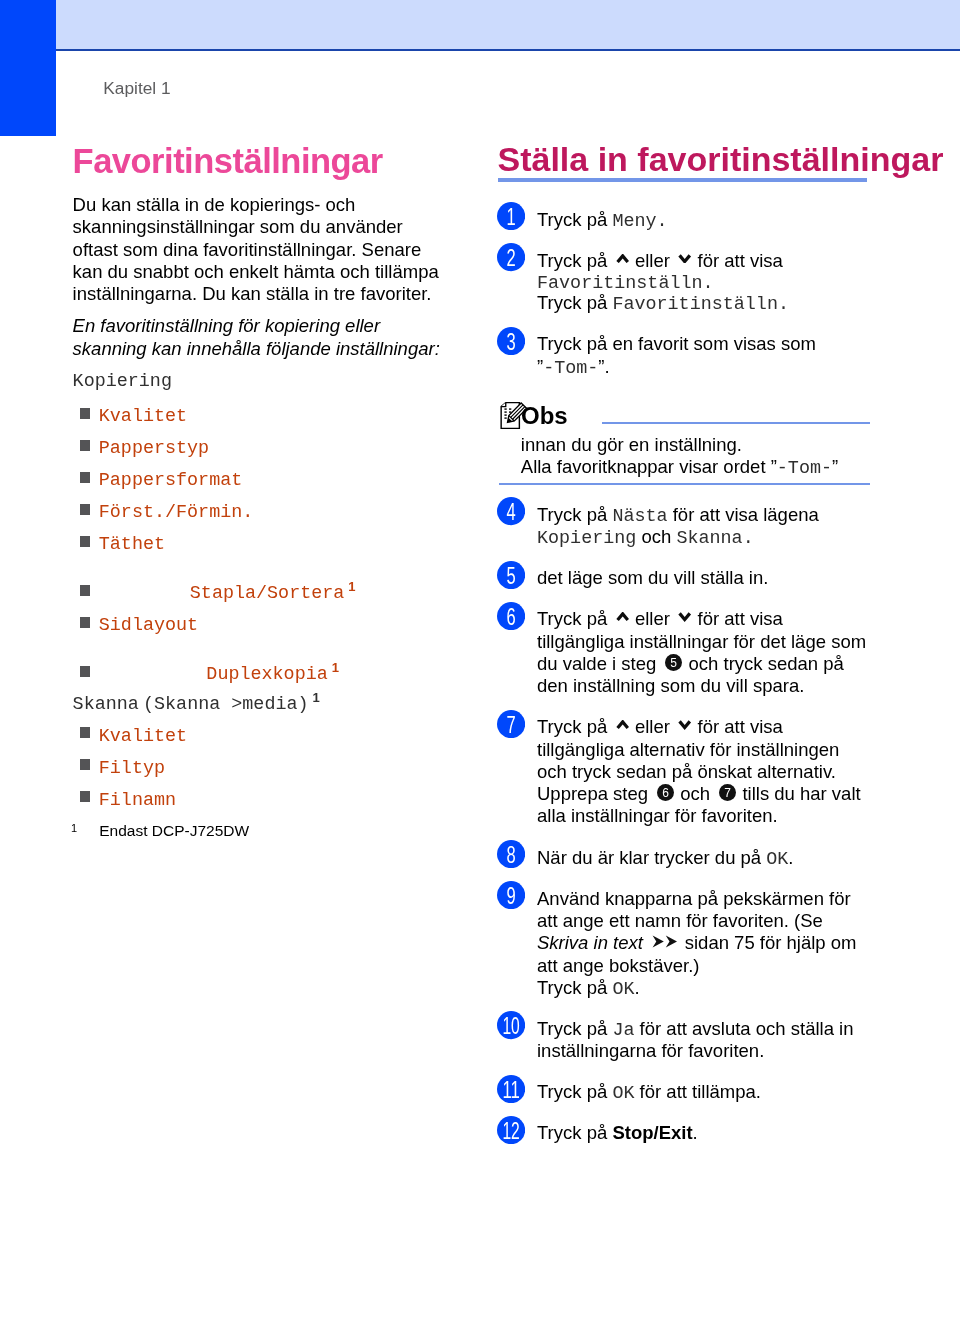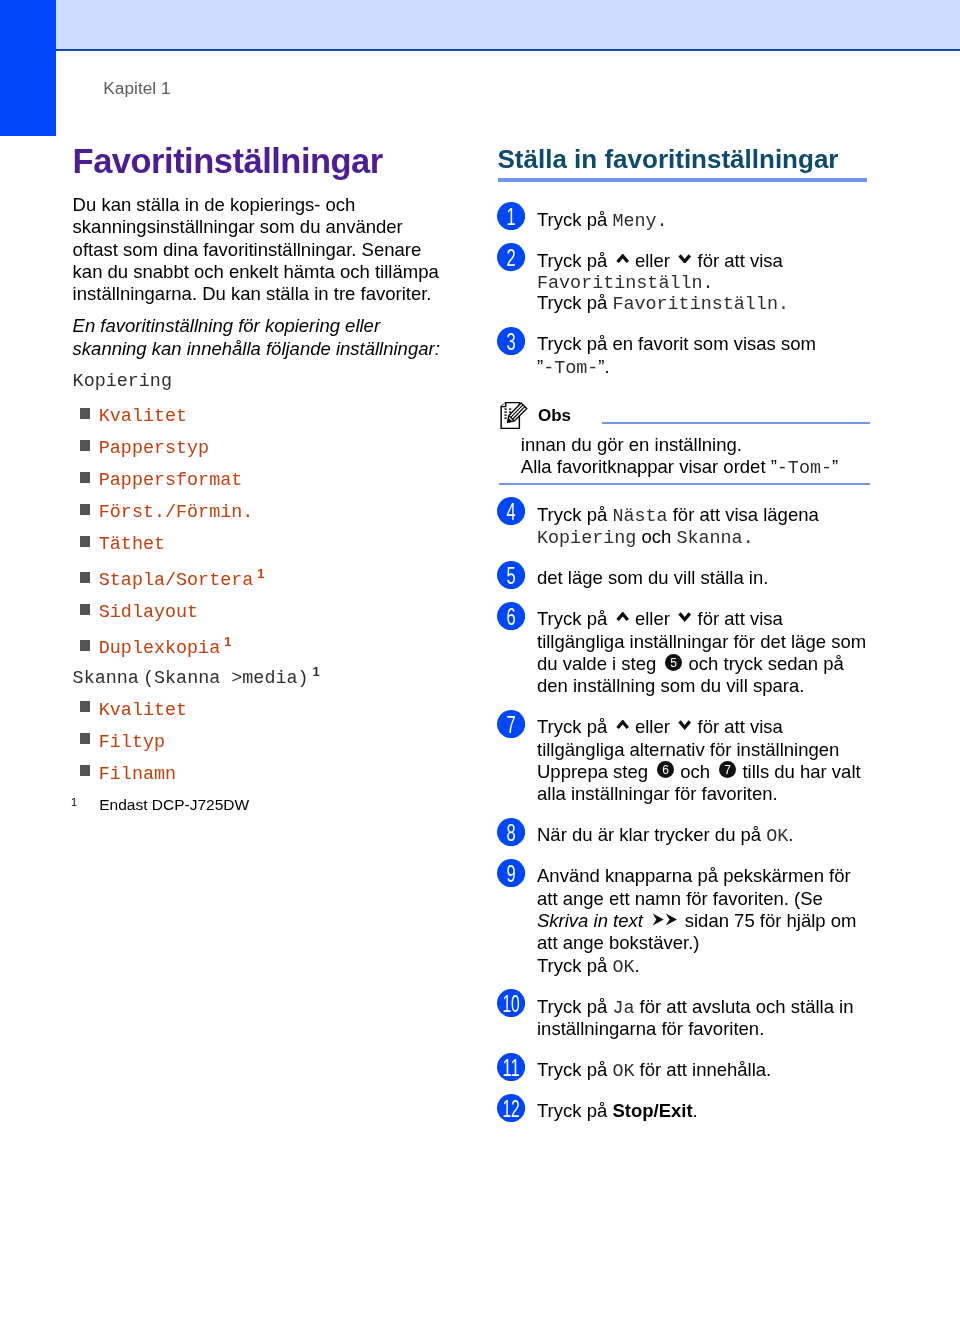--- a/index.html
+++ b/index.html
@@ -17,65 +17,65 @@
 
   
   .footer-bar{position:absolute;left:0;top:1295.5px;width:61.8px;height:18.2px;background:#b7c9f4;}
   .pageno{position:absolute;left:71.2px;top:1295.2px;font-size:17.5px;line-height:17.5px;font-weight:bold;color:#000;}
 
   
   .colL{position:absolute;left:72.6px;top:144px;width:374px;}
   .colR{position:absolute;left:499px;top:150.5px;width:377px;}
 
   .titlewrap{position:relative;height:36px;}
-  h1.title{margin:0;font-size:34.5px;font-weight:bold;line-height:34.5px;color:#4c1d95;
+  h1.title{margin:0;font-size:34.5px;font-weight:bold;line-height:34.5px;color:#ec4899;
            letter-spacing:-0.5px;position:absolute;left:0;top:-0.2px;white-space:nowrap;}
   .body-p{font-size:18.5px;line-height:22.3px;color:#000;margin:0;}
   .mono{font-family:"Liberation Mono",monospace;font-size:18.4px;color:#2f2f2f;line-height:22.3px;}
   .sup{font-size:13px;font-weight:bold;font-family:"Liberation Sans",sans-serif;position:relative;top:-7.5px;margin-left:4px;line-height:0;}
 
   .mono-head{font-family:"Liberation Mono",monospace;font-size:18.4px;color:#303030;line-height:22px;}
   .mono-head .paren{margin-left:4.2px;}
   .p1{margin-top:14px;}
   .p2{margin-top:10px;font-style:italic;}
   .g1head{margin-top:11px;}
   .g2head{margin-top:8px;}
 
   ul.blist{list-style:none;margin:0;padding:0;margin-top:3px;}
   ul.blist.g2list{margin-top:-0.5px;}
   ul.blist li{position:relative;padding-left:26.2px;font-family:"Liberation Mono",monospace;
               font-size:18.4px;color:#c2410c;height:32px;line-height:41px;}
-  ul.blist li.hassup{margin-top:4px;}
+  ul.blist li.hassup{margin-top:17px;text-align:center;}
   ul.blist li .bullet{position:absolute;left:7.2px;top:11.9px;width:10.6px;height:10.6px;background:#545456;}
   
   .fnote{margin-top:10px;}
 
   .fnote{font-size:15.5px;color:#000;position:relative;padding-left:26.6px;line-height:18px;}
   .fnote .fnum{position:absolute;left:-1.5px;top:-3px;font-size:11px;font-weight:normal;}
 
   
-  h2.rtitle{margin:0;font-size:26px;font-weight:bold;color:#0c4a6e;line-height:26px;
+  h2.rtitle{margin:0;font-size:34px;font-weight:bold;color:#be185d;line-height:26px;
             letter-spacing:0;position:absolute;left:-1.5px;top:-4.4px;white-space:nowrap;}
   .rrule{height:3.8px;background:#7396e8;width:369px;position:absolute;left:-1.5px;top:27.8px;}
   #steps-host{padding-top:39.5px;}
 
   .step{position:relative;padding-left:38px;width:334px;font-size:18.5px;color:#000;
         margin-top:18.8px;}
   .step .num{position:absolute;left:-2px;top:-6.5px;width:28px;height:28px;line-height:0;}
   .ln{height:22.3px;line-height:22.3px;white-space:nowrap;}
   .step[data-name="step-2"] .ln:nth-child(2){height:20.2px;line-height:20.2px;}
 
   .chev{display:inline-block;width:13.4px;height:9.4px;line-height:0;margin:0 0.8px 0 3.2px;vertical-align:3.8px;}
   .inl-step{display:inline-block;vertical-align:-0.6px;width:17.1px;height:17.1px;line-height:0;margin:0 1.2px 0 3.7px;}
   .dblarrow{display:inline-block;width:25.5px;height:13px;line-height:0;margin:0 2.1px 0 9.1px;vertical-align:1.2px;}
 
   .note{position:relative;margin-top:18.8px;width:371px;}
   .note-head{position:relative;height:34.2px;}
   .note-icon{position:absolute;left:1.2px;top:3.2px;width:29.2px;height:29.8px;line-height:0;}
-  .note-word{position:absolute;left:39px;top:9px;font-size:17px;font-weight:bold;line-height:20px;}
+  .note-word{position:absolute;left:22px;top:9px;font-size:24px;font-weight:bold;line-height:20px;}
   .note-rule-top{position:absolute;left:102.6px;top:25.6px;right:0;height:2px;background:#7396e8;}
   .note-rule-bot{height:2px;background:#7396e8;margin-top:4.9px;}
   .note-body{font-size:18.5px;padding-left:21.8px;padding-top:2.5px;}
 
   .ital{font-style:italic;}
   .bold{font-weight:bold;}
 </style>
 </head>
 <body>
 
@@ -229,20 +229,21 @@
               <circle cx="14.1" cy="14.1" r="14.1" fill="#0047fb"></circle>
               <text x="14.1" y="23.2" text-anchor="middle" textLength="9.2" lengthAdjust="spacingAndGlyphs" font-family="Liberation Sans, sans-serif" font-size="24" fill="#ffffff">7</text>
             </svg></span>
           <div class="stepbody" data-name="step-7-text">
             <div class="ln" data-name="text-line"><span data-name="text-run">Tryck på </span><span class="chev" data-name="chevron-up-icon"><svg viewBox="0 0 15 10.5" width="13.4" height="9.4">
                   <path d="M1.75 9.0 L7.5 2.1 L13.25 9.0" fill="none" stroke="#0d0d0d" stroke-width="3.6" stroke-linecap="butt" stroke-linejoin="miter"></path>
                 </svg></span><span data-name="text-run"> eller </span><span class="chev" data-name="chevron-down-icon"><svg viewBox="0 0 15 10.5" width="13.4" height="9.4">
                   <path d="M1.75 1.5 L7.5 8.4 L13.25 1.5" fill="none" stroke="#0d0d0d" stroke-width="3.6" stroke-linecap="butt" stroke-linejoin="miter"></path>
                 </svg></span><span data-name="text-run"> för att visa</span></div>
             <div class="ln" data-name="text-line"><span data-name="text-run">tillgängliga alternativ för inställningen</span></div>
+            <div class="ln" data-name="text-line"><span data-name="text-run">och tryck sedan på önskat alternativ.</span></div>
             <div class="ln" data-name="text-line"><span data-name="text-run">Upprepa steg </span><span class="inl-step" data-name="step-reference-6"><svg viewBox="0 0 17 17" width="17" height="17">
                   <circle cx="8.5" cy="8.5" r="8.5" fill="#111"></circle>
                   <text x="8.5" y="12.8" text-anchor="middle" font-family="Liberation Sans, sans-serif" font-size="12" fill="#fff">6</text>
                 </svg></span><span data-name="text-run"> och </span><span class="inl-step" data-name="step-reference-7"><svg viewBox="0 0 17 17" width="17" height="17">
                   <circle cx="8.5" cy="8.5" r="8.5" fill="#111"></circle>
                   <text x="8.5" y="12.8" text-anchor="middle" font-family="Liberation Sans, sans-serif" font-size="12" fill="#fff">7</text>
                 </svg></span><span data-name="text-run"> tills du har valt</span></div>
             <div class="ln" data-name="text-line"><span data-name="text-run">alla inställningar för favoriten.</span></div>
           </div>
         </div>
@@ -280,21 +281,21 @@
             <div class="ln" data-name="text-line"><span data-name="text-run">Tryck på </span><span class="mono" data-name="lcd-text">Ja</span><span data-name="text-run"> för att avsluta och ställa in</span></div>
             <div class="ln" data-name="text-line"><span data-name="text-run">inställningarna för favoriten.</span></div>
           </div>
         </div>
         <div class="step" data-name="step-11">
           <span class="num" data-name="step-number-badge"><svg viewBox="0 0 28.2 28.2" width="28.2" height="28.2">
               <circle cx="14.1" cy="14.1" r="14.1" fill="#0047fb"></circle>
               <text x="14.1" y="23.2" text-anchor="middle" textLength="17.4" lengthAdjust="spacingAndGlyphs" font-family="Liberation Sans, sans-serif" font-size="24" fill="#ffffff">11</text>
             </svg></span>
           <div class="stepbody" data-name="step-11-text">
-            <div class="ln" data-name="text-line"><span data-name="text-run">Tryck på </span><span class="mono" data-name="lcd-text">OK</span><span data-name="text-run"> för att innehålla.</span></div>
+            <div class="ln" data-name="text-line"><span data-name="text-run">Tryck på </span><span class="mono" data-name="lcd-text">OK</span><span data-name="text-run"> för att tillämpa.</span></div>
           </div>
         </div>
         <div class="step" data-name="step-12">
           <span class="num" data-name="step-number-badge"><svg viewBox="0 0 28.2 28.2" width="28.2" height="28.2">
               <circle cx="14.1" cy="14.1" r="14.1" fill="#0047fb"></circle>
               <text x="14.1" y="23.2" text-anchor="middle" textLength="17.4" lengthAdjust="spacingAndGlyphs" font-family="Liberation Sans, sans-serif" font-size="24" fill="#ffffff">12</text>
             </svg></span>
           <div class="stepbody" data-name="step-12-text">
             <div class="ln" data-name="text-line"><span data-name="text-run">Tryck på </span><span class="bold" data-name="button-name">Stop/Exit</span><span data-name="text-run">.</span></div>
           </div>

